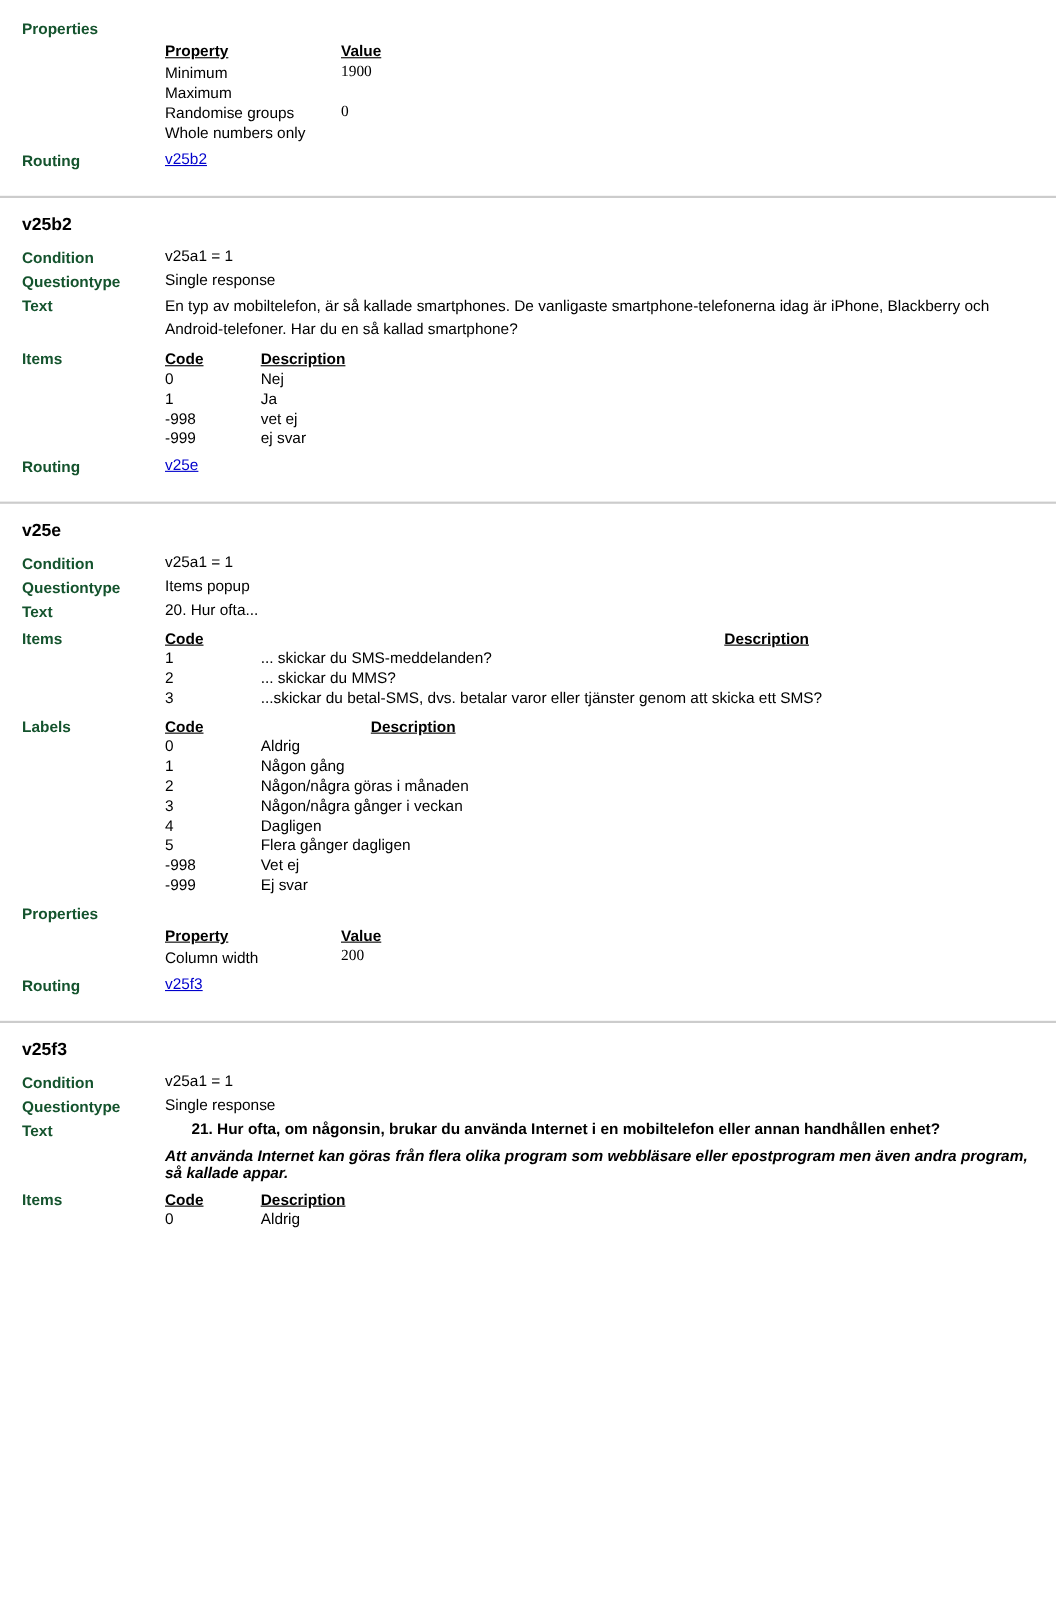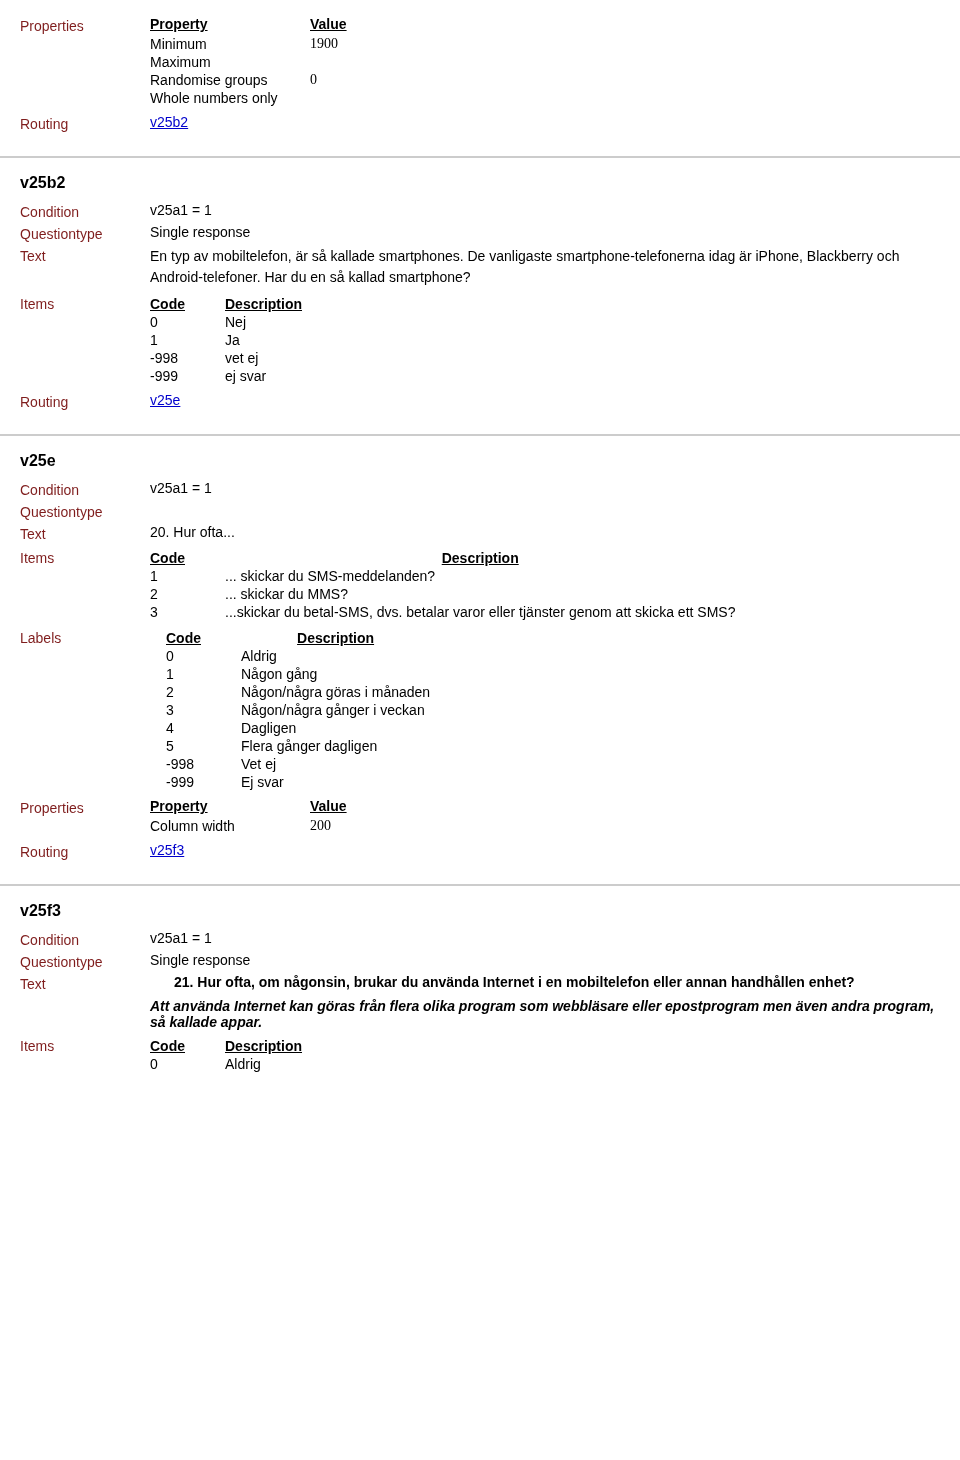--- a/index.html
+++ b/index.html
@@ -24,32 +24,33 @@
     }
 
     .row {
       display: flex;
       margin-bottom: 4px;
     }
 
     .label-col {
       width: 130px;
       min-width: 130px;
-      font-weight: normal;
-      color: #7f1d1d;
+      font-weight: bold;
+      color: #14532d;
       padding-top: 2px;
     }
 
     .content-col {
       flex: 1;
     }
 
     .properties-header {
       display: flex;
       margin-bottom: 4px;
+      margin-top: 22px;
     }
 
     .prop-col {
       width: 160px;
       font-weight: bold;
       text-decoration: underline;
     }
 
     .val-col {
       font-weight: bold;
@@ -76,24 +77,24 @@
       text-decoration: underline;
       cursor: pointer;
     }
 
     table.items-table {
       border-collapse: collapse;
       margin-top: 2px;
     }
 
     table.items-table th {
-      text-align: center;
+      text-align: right;
       font-weight: bold;
       text-decoration: underline;
-      padding-right: 40px;
+      padding-right: 52px;
       padding-bottom: 2px;
       margin-top: 20px;
     }
 
     table.items-table td {
       padding-right: 40px;
       padding-bottom: 2px;
       vertical-align: top;
     }
 
@@ -202,20 +203,21 @@
 <div class="section">
   <div class="section-title">v25e</div>
 
   <div class="row">
     <div class="label-col">Condition</div>
     <div class="content-col">v25a1 = 1</div>
   </div>
 
   <div class="row">
     <div class="label-col">Questiontype</div>
+    <div class="content-col">Items popup</div>
   </div>
 
   <div class="row">
     <div class="label-col">Text</div>
     <div class="content-col">20. Hur ofta...</div>
   </div>
 
   <div class="row" style="margin-top:6px;">
     <div class="label-col">Items</div>
     <div class="content-col">
@@ -237,21 +239,21 @@
           </tr>
           <tr>
             <td>3</td>
             <td style="max-width:600px;">...skickar du betal-SMS, dvs. betalar varor eller tjänster genom att skicka ett SMS?</td>
           </tr>
         </tbody>
       </table>
     </div>
   </div>
 
-  <div class="row" style="margin-top:6px;gap:16px;">
+  <div class="row" style="margin-top:6px;">
     <div class="label-col">Labels</div>
     <div class="content-col">
       <table class="items-table">
         <thead>
           <tr>
             <th>Code</th>
             <th>Description</th>
           </tr>
         </thead>
         <tbody>

